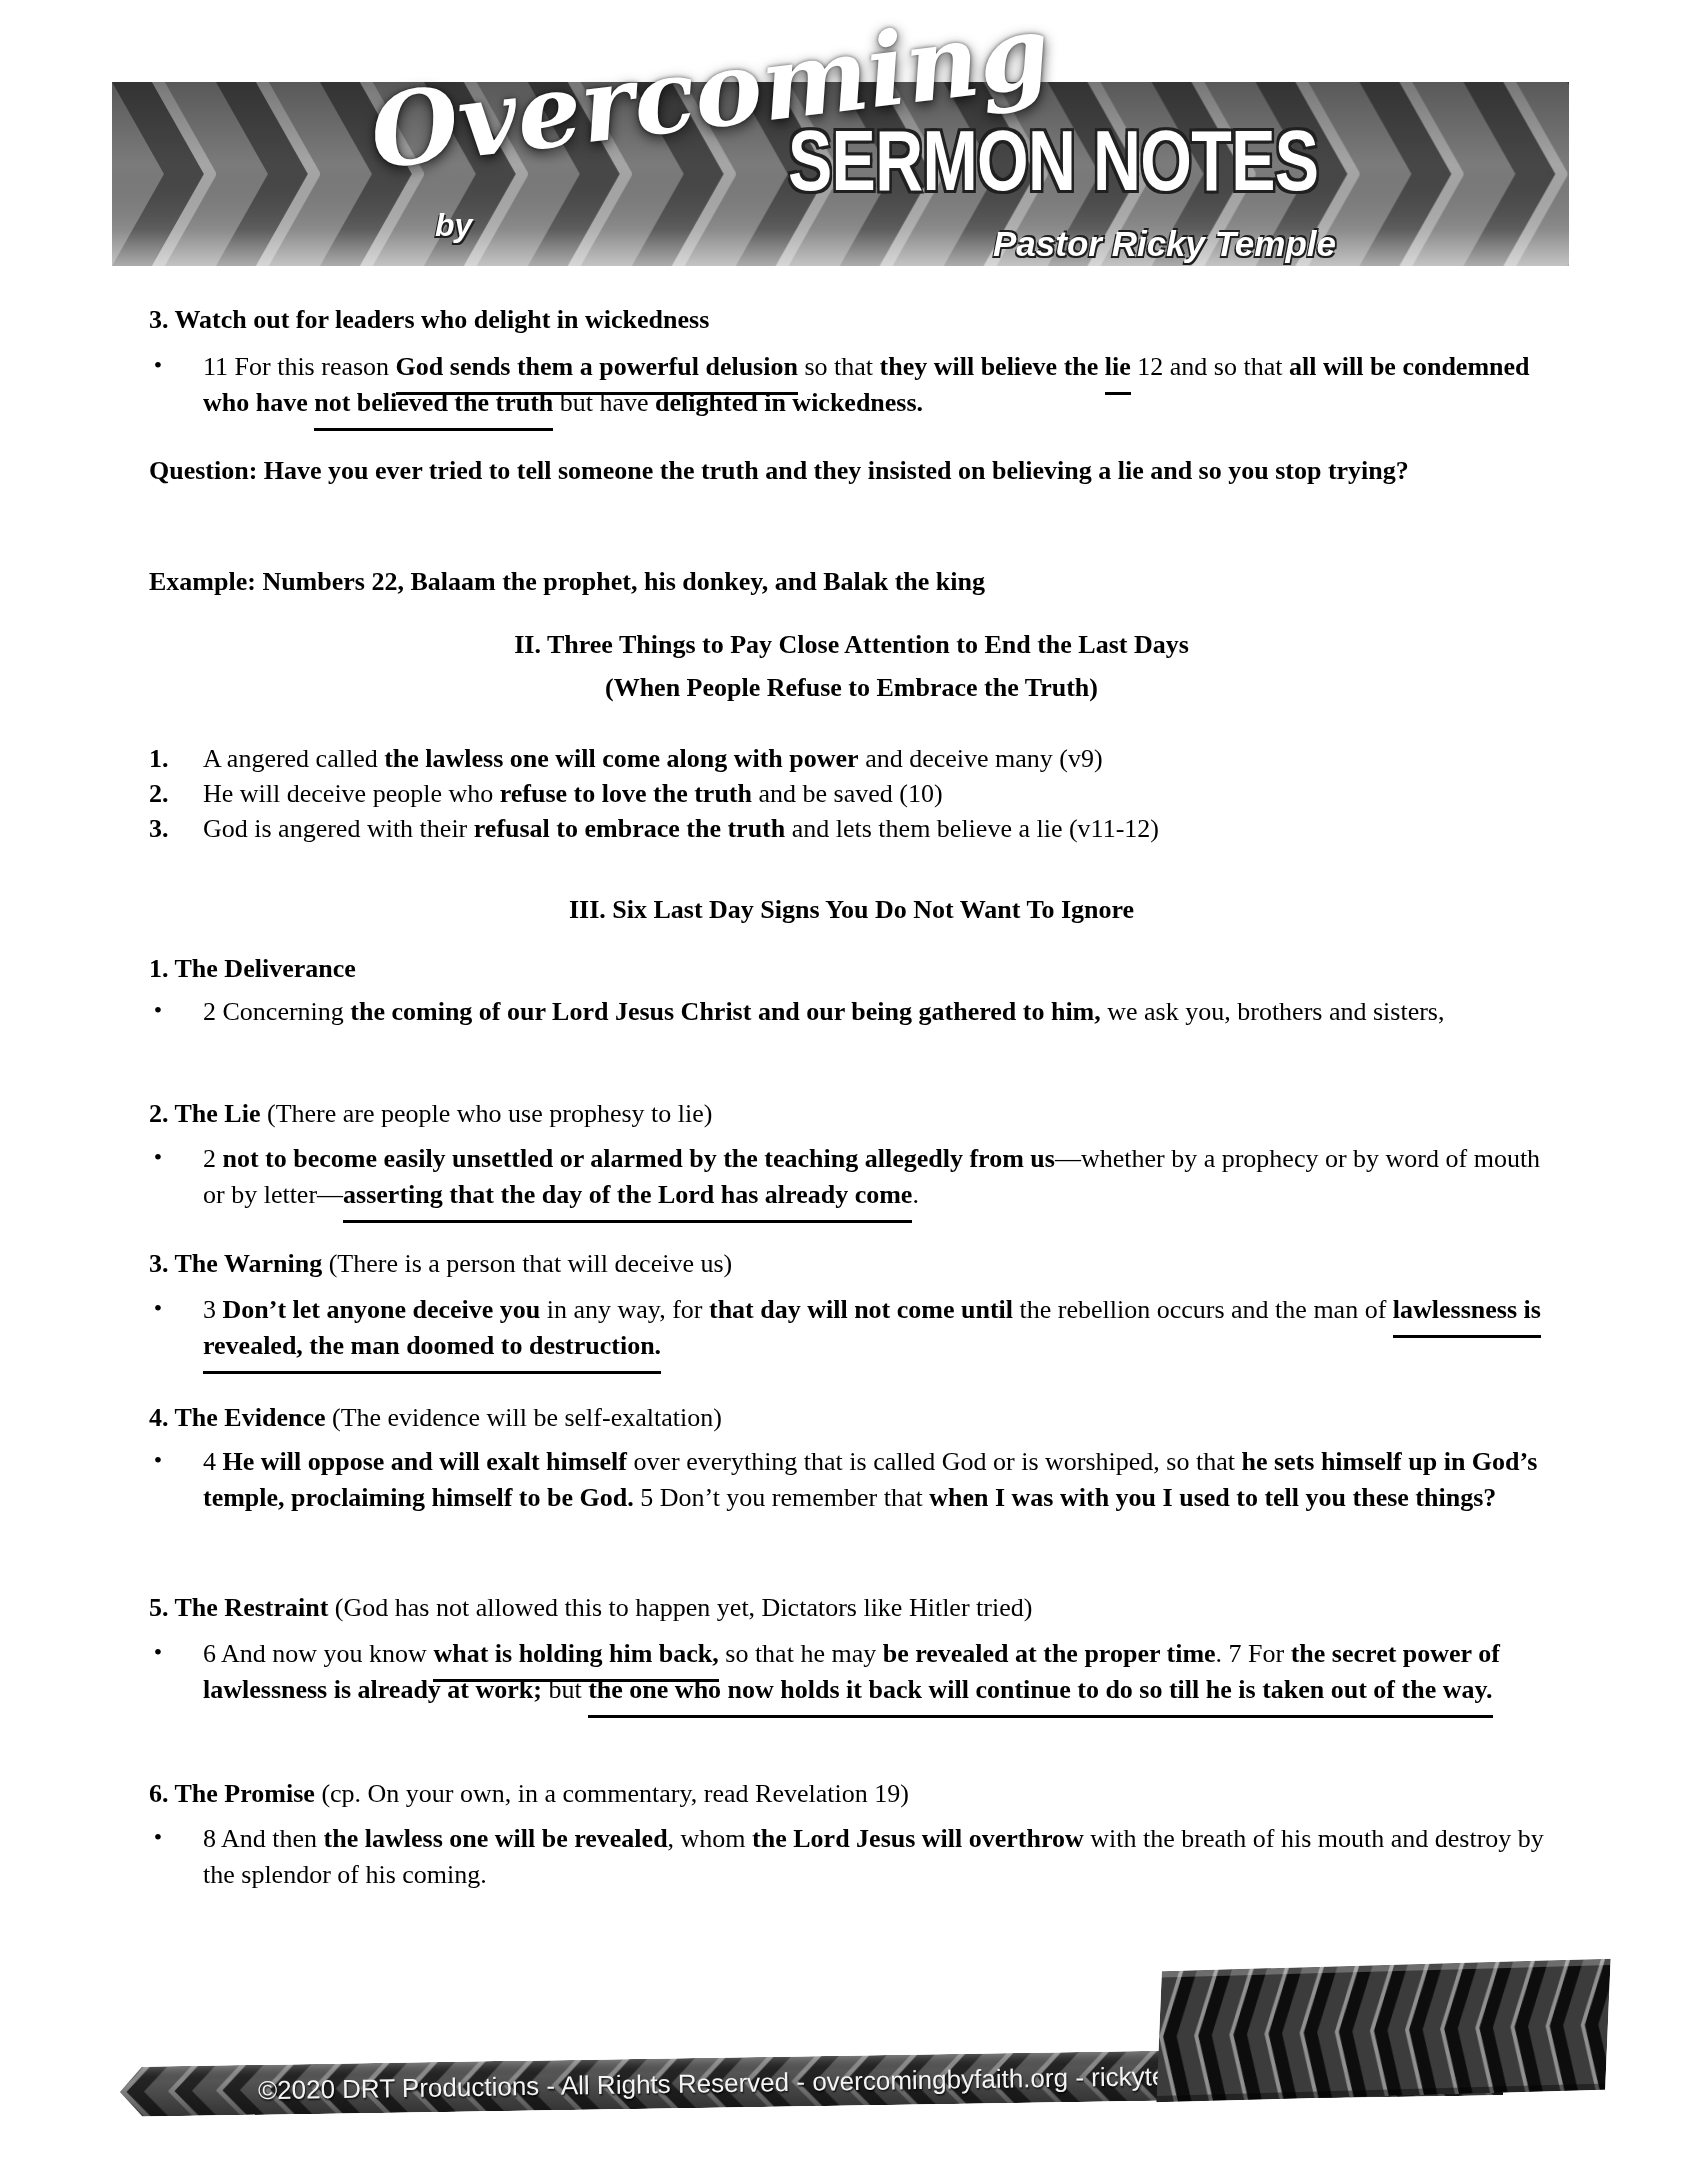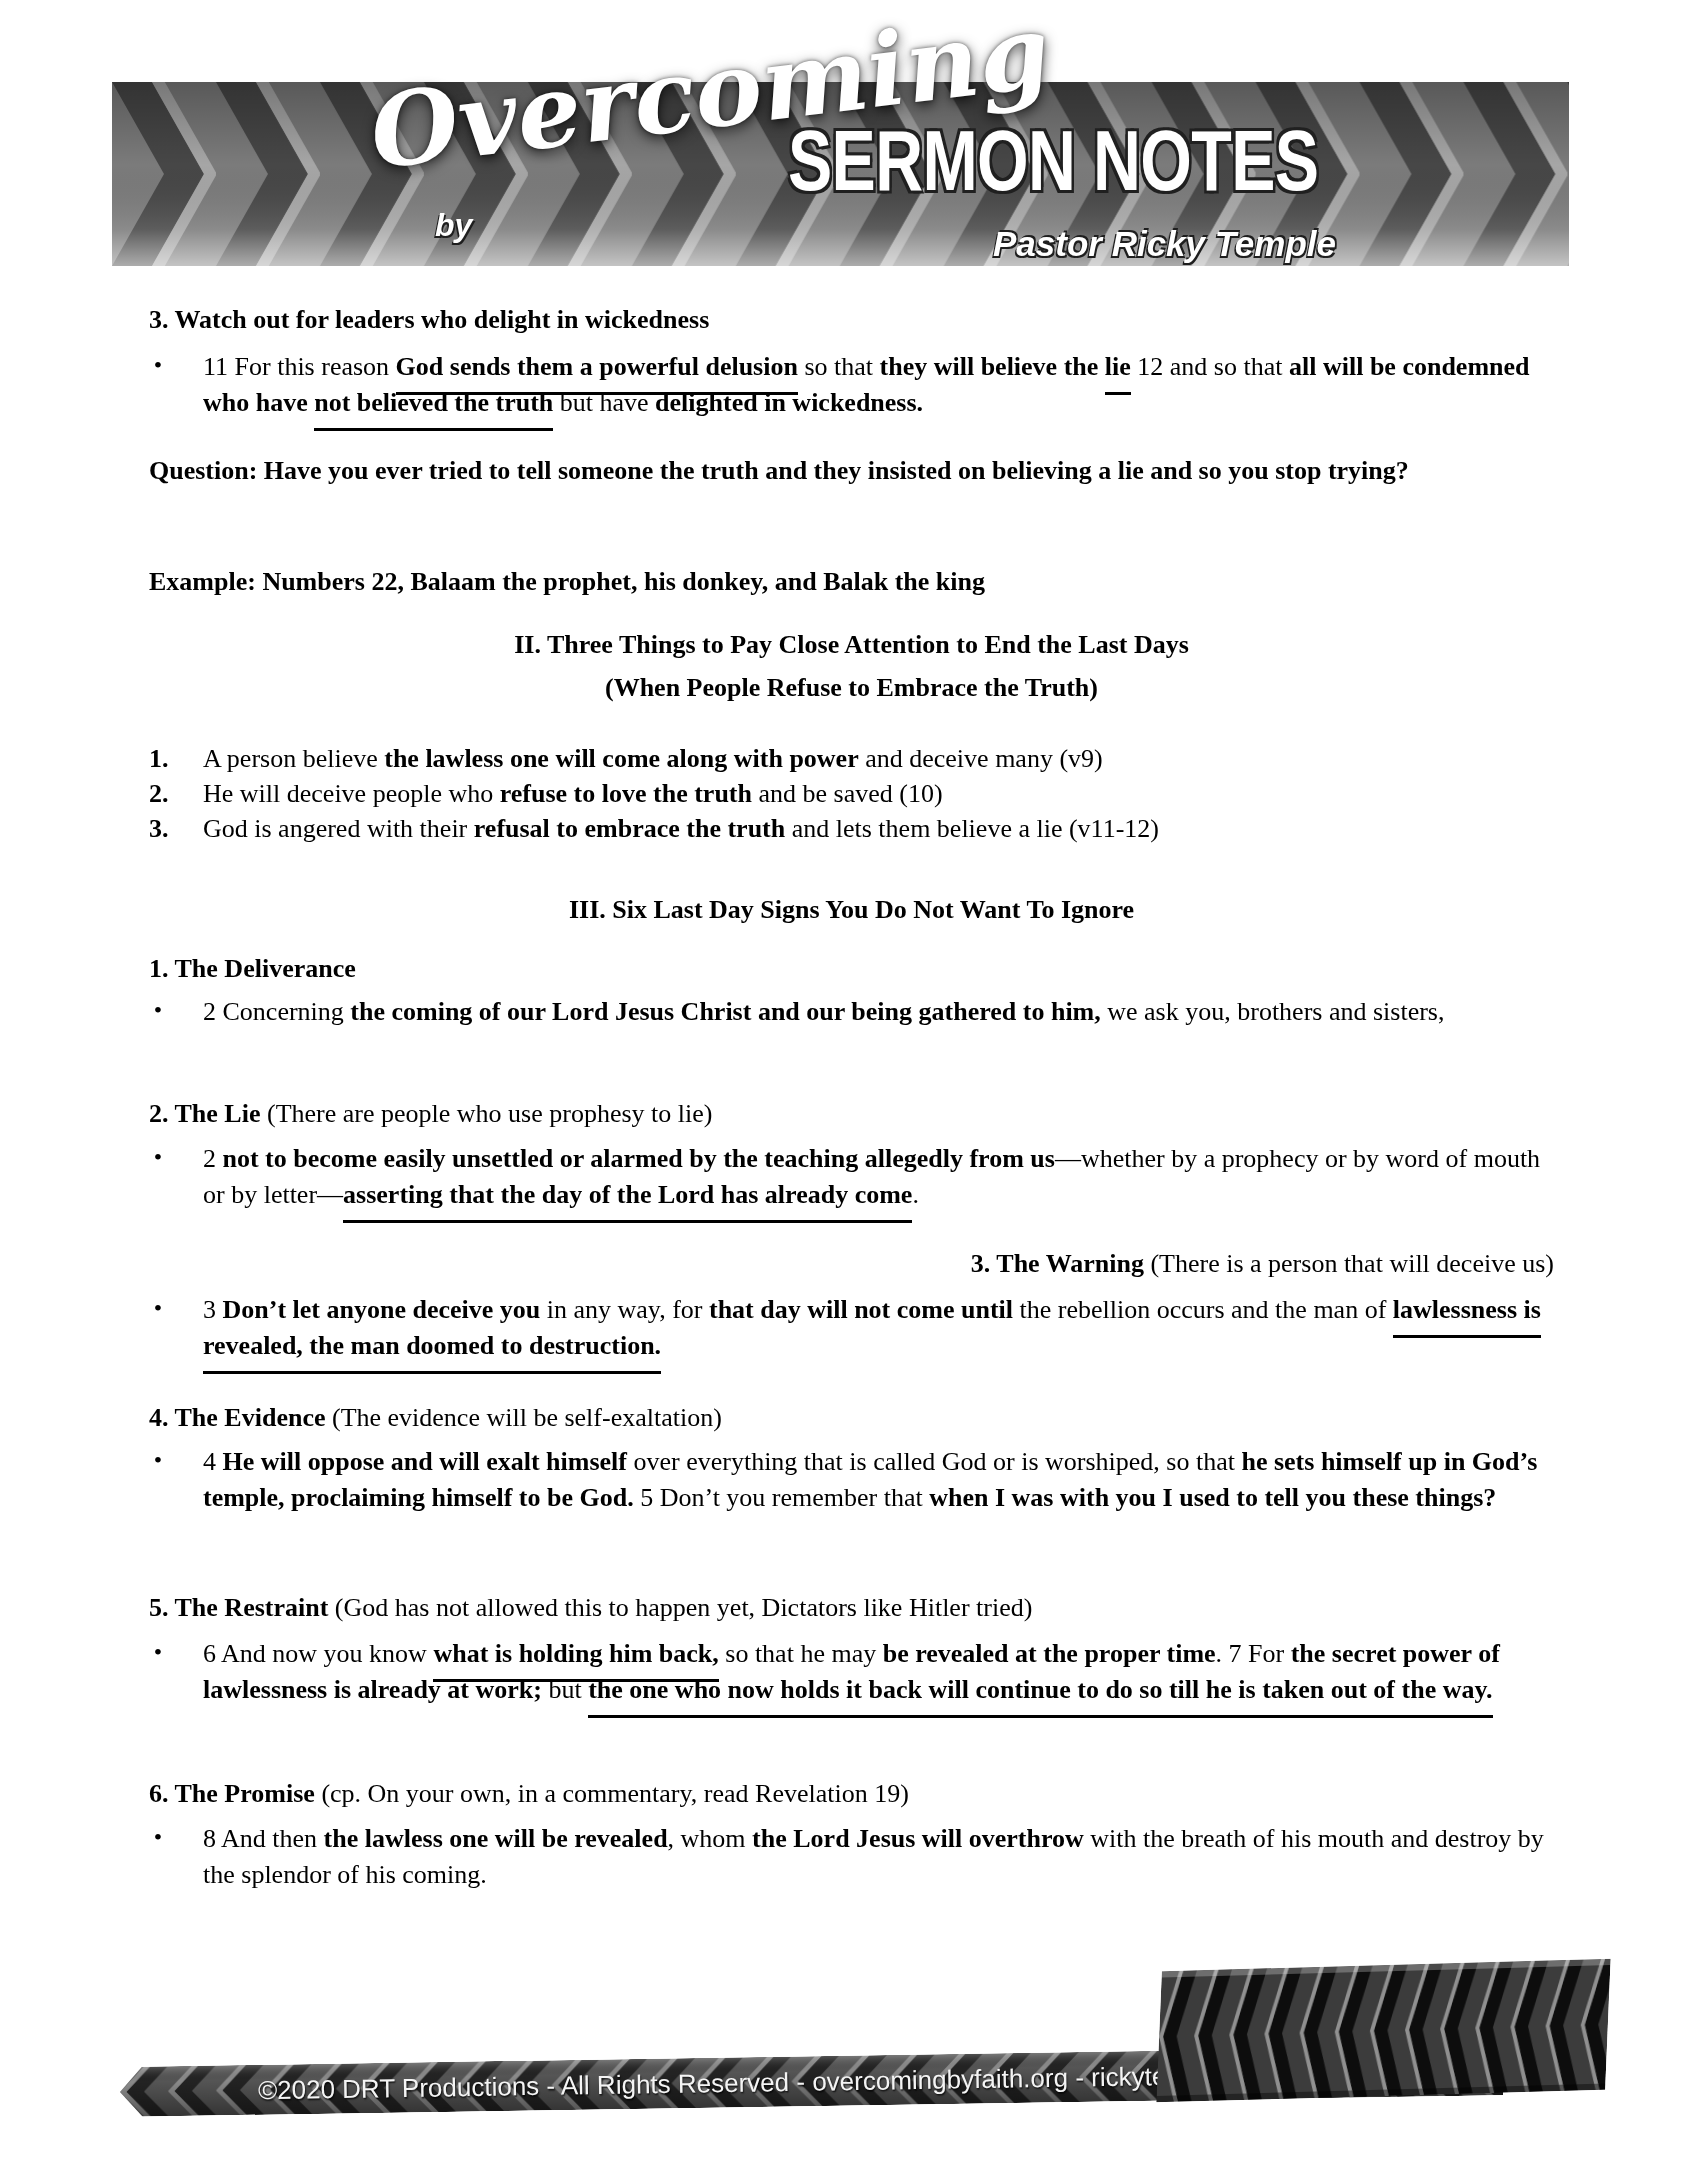--- a/index.html
+++ b/index.html
@@ -85,42 +85,42 @@
       <div class="block bullet" style="top: 349px;">
         <span class="dot">•</span>
         <span class="txt"><span class="r">11 For this reason </span><span class="bu">God sends them a powerful delusion</span><span class="r"> so that </span><span class="b">they will believe the </span><span class="bu">lie</span><span class="r"> 12 and so that </span><span class="b">all will be condemned who have </span><span class="bu">not believed the truth</span><span class="r"> but have </span><span class="b">delighted in wickedness.</span></span>
       </div>
       <div class="block para" style="top: 453px;"><span class="b">Question: Have you ever tried to tell someone the truth and they insisted on believing a lie and so you stop trying?</span></div>
       <div class="block para" style="top: 564px;"><span class="b">Example: Numbers 22, Balaam the prophet, his donkey, and Balak the king</span></div>
       <div class="block center" style="top: 627px;"><span class="b">II. Three Things to Pay Close Attention to End the Last Days</span></div>
       <div class="block center" style="top: 670px;"><span class="b">(When People Refuse to Embrace the Truth)</span></div>
       <div class="block numitem" style="top: 741px;">
         <span class="num">1.</span>
-        <span class="txt"><span class="r">A person believe </span><span class="b">the lawless one will come along with power</span><span class="r"> and deceive many (v9)</span></span>
+        <span class="txt"><span class="r">A angered called </span><span class="b">the lawless one will come along with power</span><span class="r"> and deceive many (v9)</span></span>
       </div>
       <div class="block numitem" style="top: 776px;">
         <span class="num">2.</span>
         <span class="txt"><span class="r">He will deceive people who </span><span class="b">refuse to love the truth</span><span class="r"> and be saved (10)</span></span>
       </div>
       <div class="block numitem" style="top: 811px;">
         <span class="num">3.</span>
         <span class="txt"><span class="r">God is angered with their </span><span class="b">refusal to embrace the truth</span><span class="r"> and lets them believe a lie (v11-12)</span></span>
       </div>
       <div class="block center" style="top: 892px;"><span class="b">III. Six Last Day Signs You Do Not Want To Ignore</span></div>
       <div class="block heading" style="top: 951px;"><span class="b">1. The Deliverance</span></div>
       <div class="block bullet" style="top: 994px;">
         <span class="dot">•</span>
         <span class="txt"><span class="r">2 Concerning </span><span class="b">the coming of our Lord Jesus Christ and our being gathered to him,</span><span class="r"> we ask you, brothers and sisters,</span></span>
       </div>
       <div class="block heading" style="top: 1096px;"><span class="b">2. The Lie</span><span class="r"> (There are people who use prophesy to lie)</span></div>
       <div class="block bullet" style="top: 1141px;">
         <span class="dot">•</span>
         <span class="txt"><span class="r">2 </span><span class="b">not to become easily unsettled or alarmed by the teaching allegedly from us</span><span class="r">—whether by a prophecy or by word of mouth or by letter—</span><span class="bu">asserting that the day of the Lord has already come</span><span class="r">.</span></span>
       </div>
-      <div class="block heading" style="top: 1246px; text-align: right;"><span class="b">3. The Warning</span><span class="r"> (There is a person that will deceive us)</span></div>
+      <div class="block heading" style="top: 1246px;"><span class="b">3. The Warning</span><span class="r"> (There is a person that will deceive us)</span></div>
       <div class="block bullet" style="top: 1292px;">
         <span class="dot">•</span>
         <span class="txt"><span class="r">3 </span><span class="b">Don’t let anyone deceive you</span><span class="r"> in any way, for </span><span class="b">that day will not come until</span><span class="r"> the rebellion occurs and the man of </span><span class="bu">lawlessness is revealed, the man doomed to destruction.</span></span>
       </div>
       <div class="block heading" style="top: 1400px;"><span class="b">4. The Evidence</span><span class="r"> (The evidence will be self-exaltation)</span></div>
       <div class="block bullet" style="top: 1444px;">
         <span class="dot">•</span>
         <span class="txt"><span class="r">4 </span><span class="b">He will oppose and will exalt himself</span><span class="r"> over everything that is called God or is worshiped, so that </span><span class="b">he sets himself up in God’s temple, proclaiming himself to be God.</span><span class="r"> 5 Don’t you remember that </span><span class="b">when I was with you I used to tell you these things?</span></span>
       </div>
       <div class="block heading" style="top: 1590px;"><span class="b">5. The Restraint</span><span class="r"> (God has not allowed this to happen yet, Dictators like Hitler tried)</span></div>

